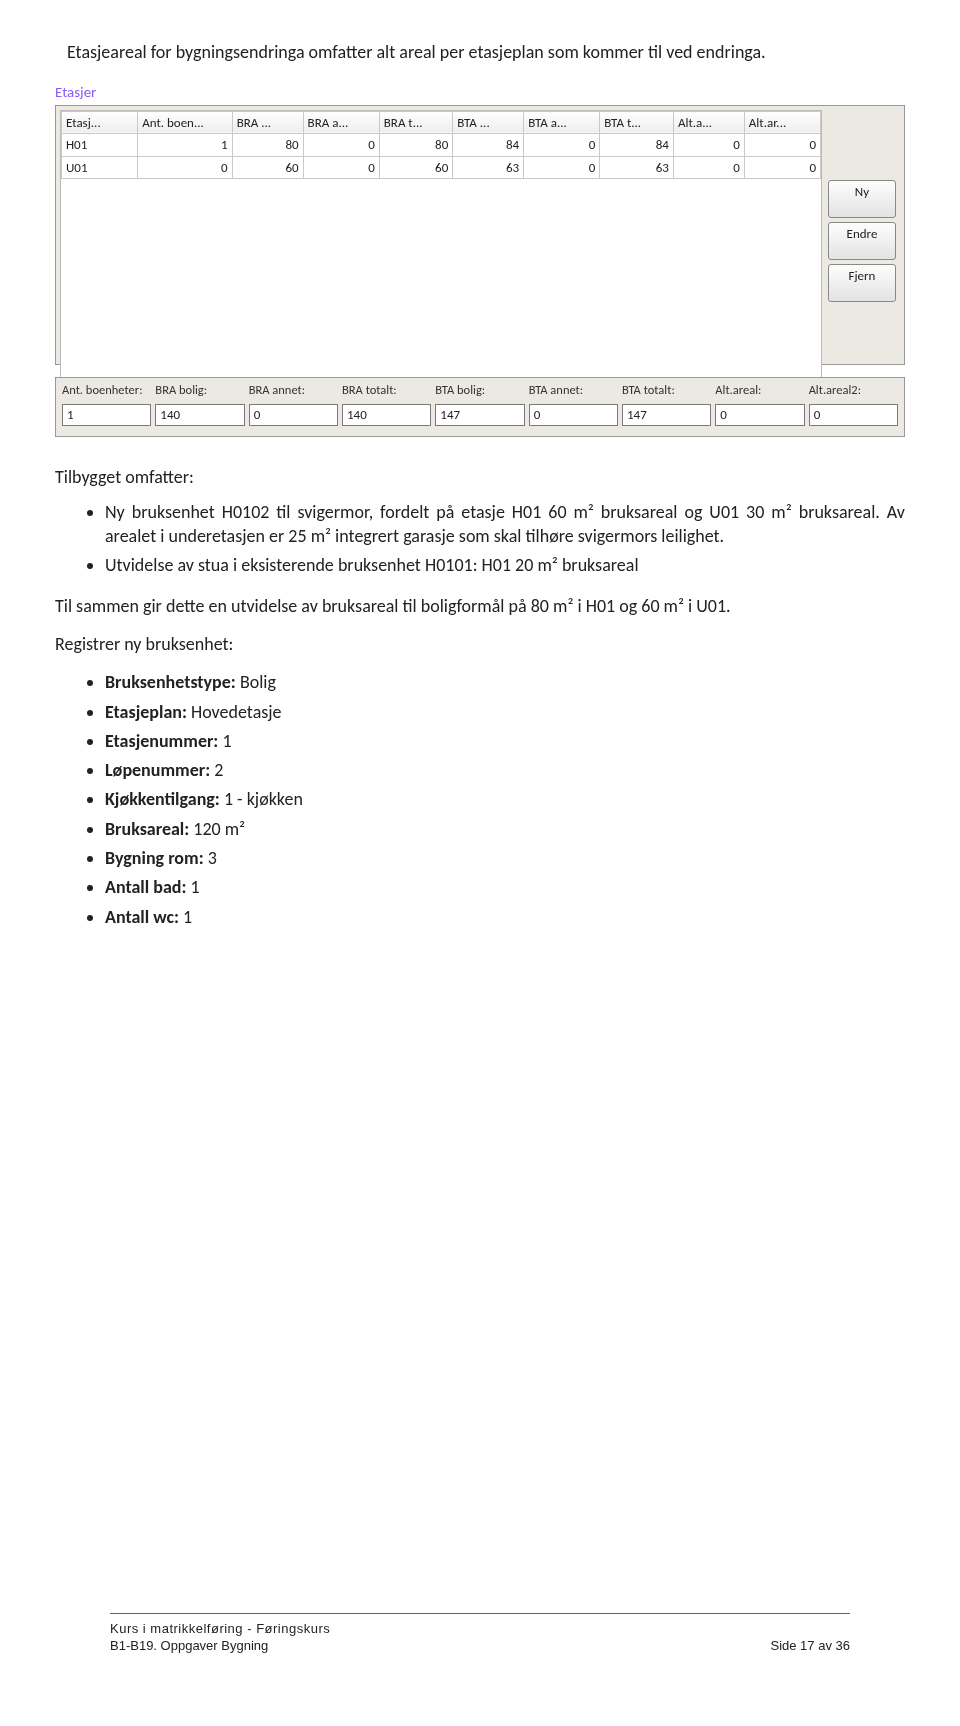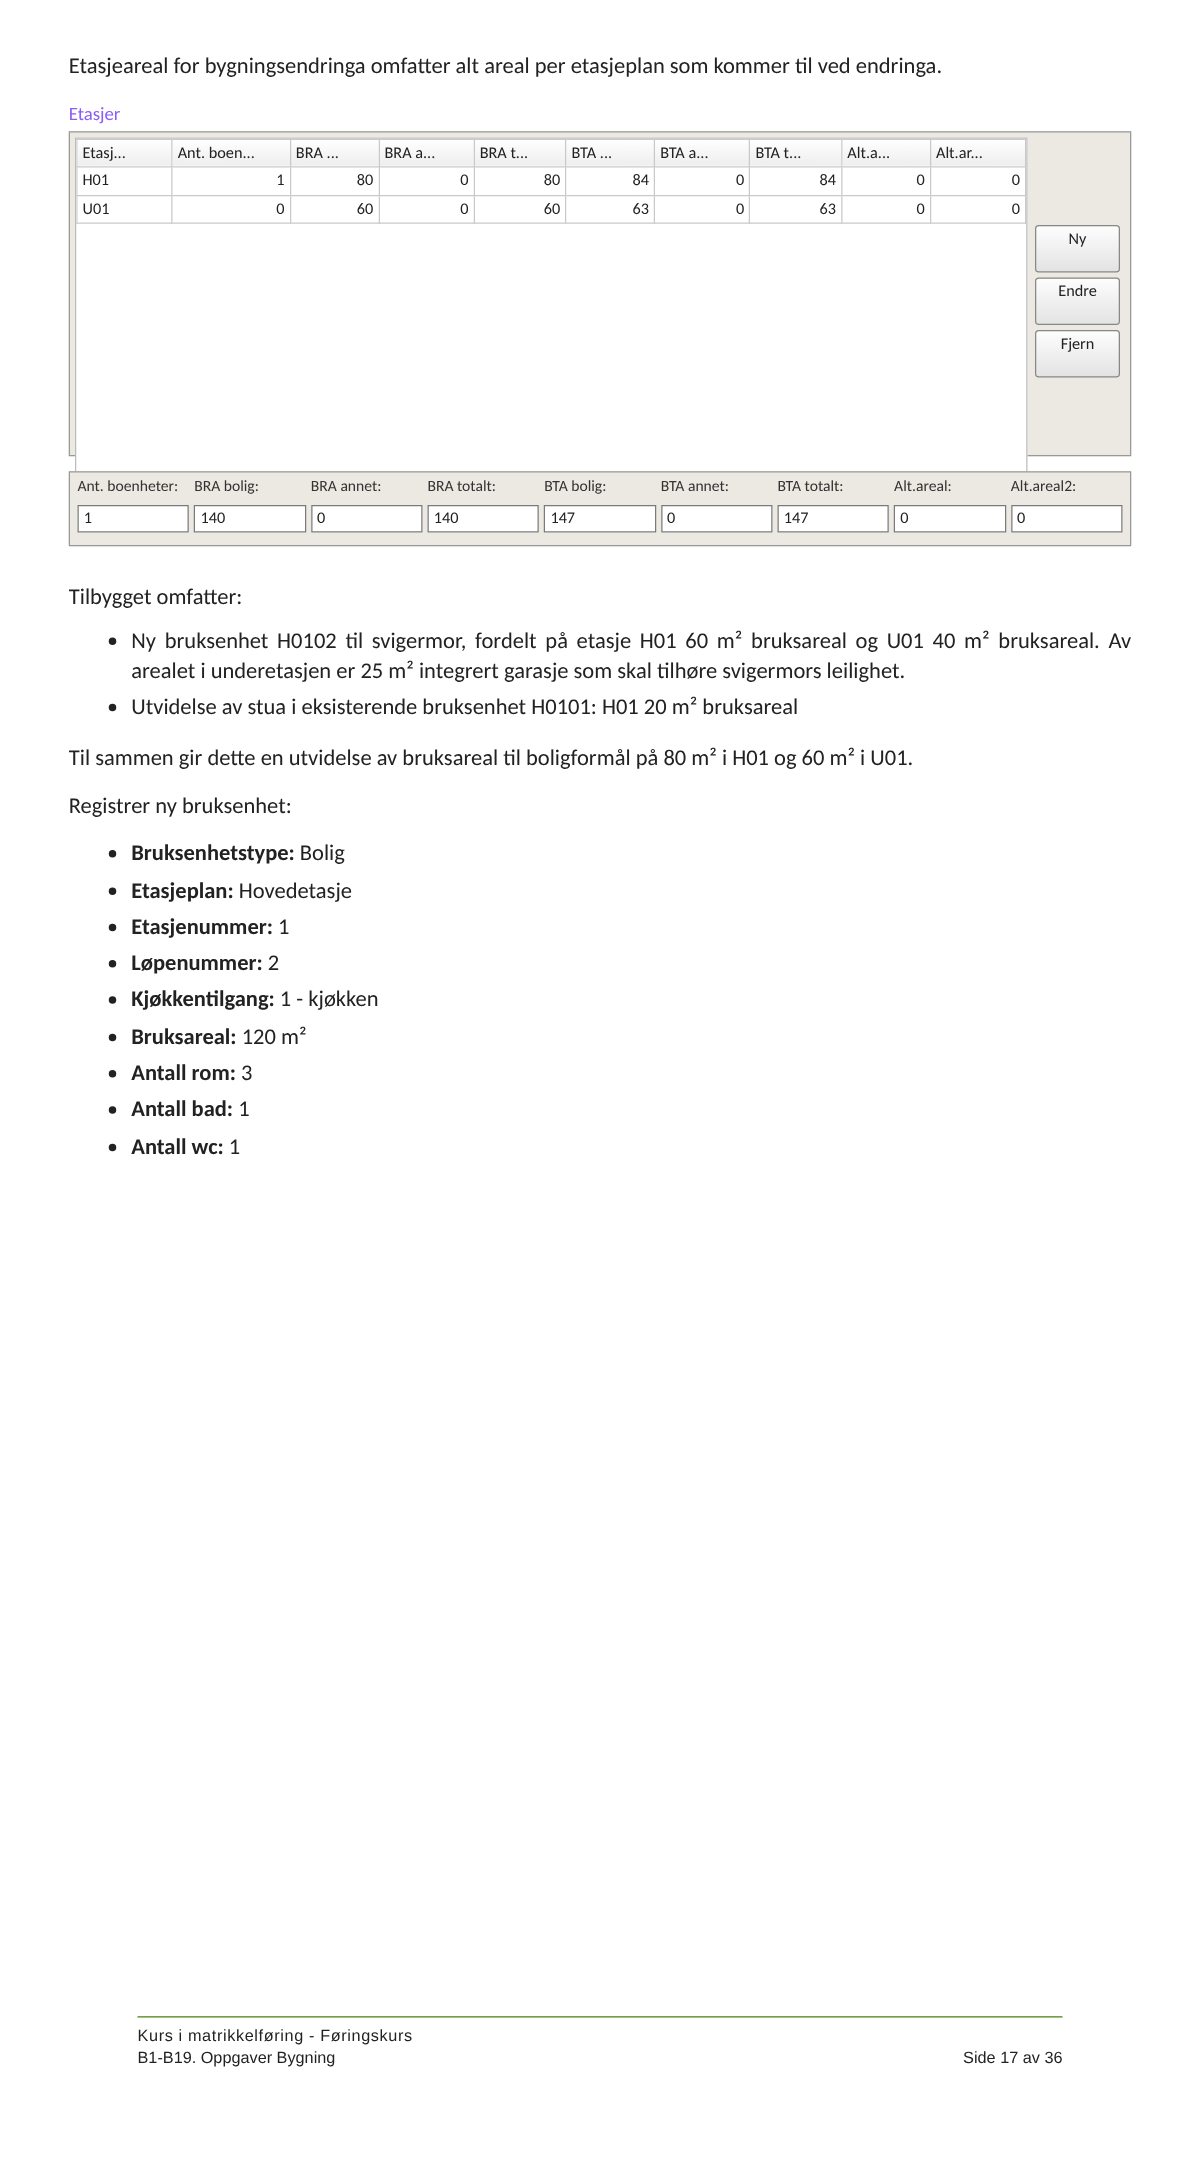--- a/index.html
+++ b/index.html
@@ -6,21 +6,21 @@
   body {
     margin: 0;
     padding: 40px 55px;
     font-family: Calibri, "Segoe UI", Arial, sans-serif;
     font-size: 18px;
     color: #222;
     background: #fff;
     width: 960px;
     line-height: 1.35;
   }
-  .intro { margin-bottom: 18px; }
+  .intro { margin-bottom: 18px; margin-left: 12px; }
   .panel-title {
     color: #8b5cf6;
     font-size: 15px;
     margin-top: 6px;
     margin-bottom: 2px;
   }
   .panel-box {
     border: 1px solid #999;
     background: #ece9e2;
     position: relative;
@@ -219,35 +219,35 @@
         </div>
       <div class="sum-cell">
           <span class="sum-lbl">Alt.areal2:</span>
           <div class="sum-val">0</div>
         </div>
     </div>
   </div>
 
   <div class="section-h">Tilbygget omfatter:</div>
   <ul class="bullets">
-    <li>Ny bruksenhet H0102 til svigermor, fordelt på etasje H01 60 m² bruksareal og U01 40 m² bruksareal. Av arealet i underetasjen er 25 m² integrert garasje som skal tilhøre svigermors leilighet.</li>
+    <li>Ny bruksenhet H0102 til svigermor, fordelt på etasje H01 60 m² bruksareal og U01 30 m² bruksareal. Av arealet i underetasjen er 25 m² integrert garasje som skal tilhøre svigermors leilighet.</li>
     <li>Utvidelse av stua i eksisterende bruksenhet H0101: H01 20 m² bruksareal</li>
   </ul>
 
   <div class="para">Til sammen gir dette en utvidelse av bruksareal til boligformål på 80 m² i H01 og 60 m² i U01.</div>
 
   <div class="para">Registrer ny bruksenhet:</div>
   <ul class="bullets">
     <li><span class="b">Bruksenhetstype:</span><span> Bolig</span></li>
     <li><span class="b">Etasjeplan:</span><span> Hovedetasje</span></li>
     <li><span class="b">Etasjenummer:</span><span> 1</span></li>
     <li><span class="b">Løpenummer:</span><span> 2</span></li>
     <li><span class="b">Kjøkkentilgang:</span><span> 1 - kjøkken</span></li>
     <li><span class="b">Bruksareal:</span><span> 120 m²</span></li>
-    <li><span class="b">Antall rom:</span><span> 3</span></li>
+    <li><span class="b">Bygning rom:</span><span> 3</span></li>
     <li><span class="b">Antall bad:</span><span> 1</span></li>
     <li><span class="b">Antall wc:</span><span> 1</span></li>
   </ul>
 
   <div class="footer">
     <div class="footer-line1">Kurs i matrikkelføring - Føringskurs</div>
     <div class="footer-line2">
       <span>B1-B19. Oppgaver Bygning</span>
       <span>Side 17 av 36</span>
     </div>

